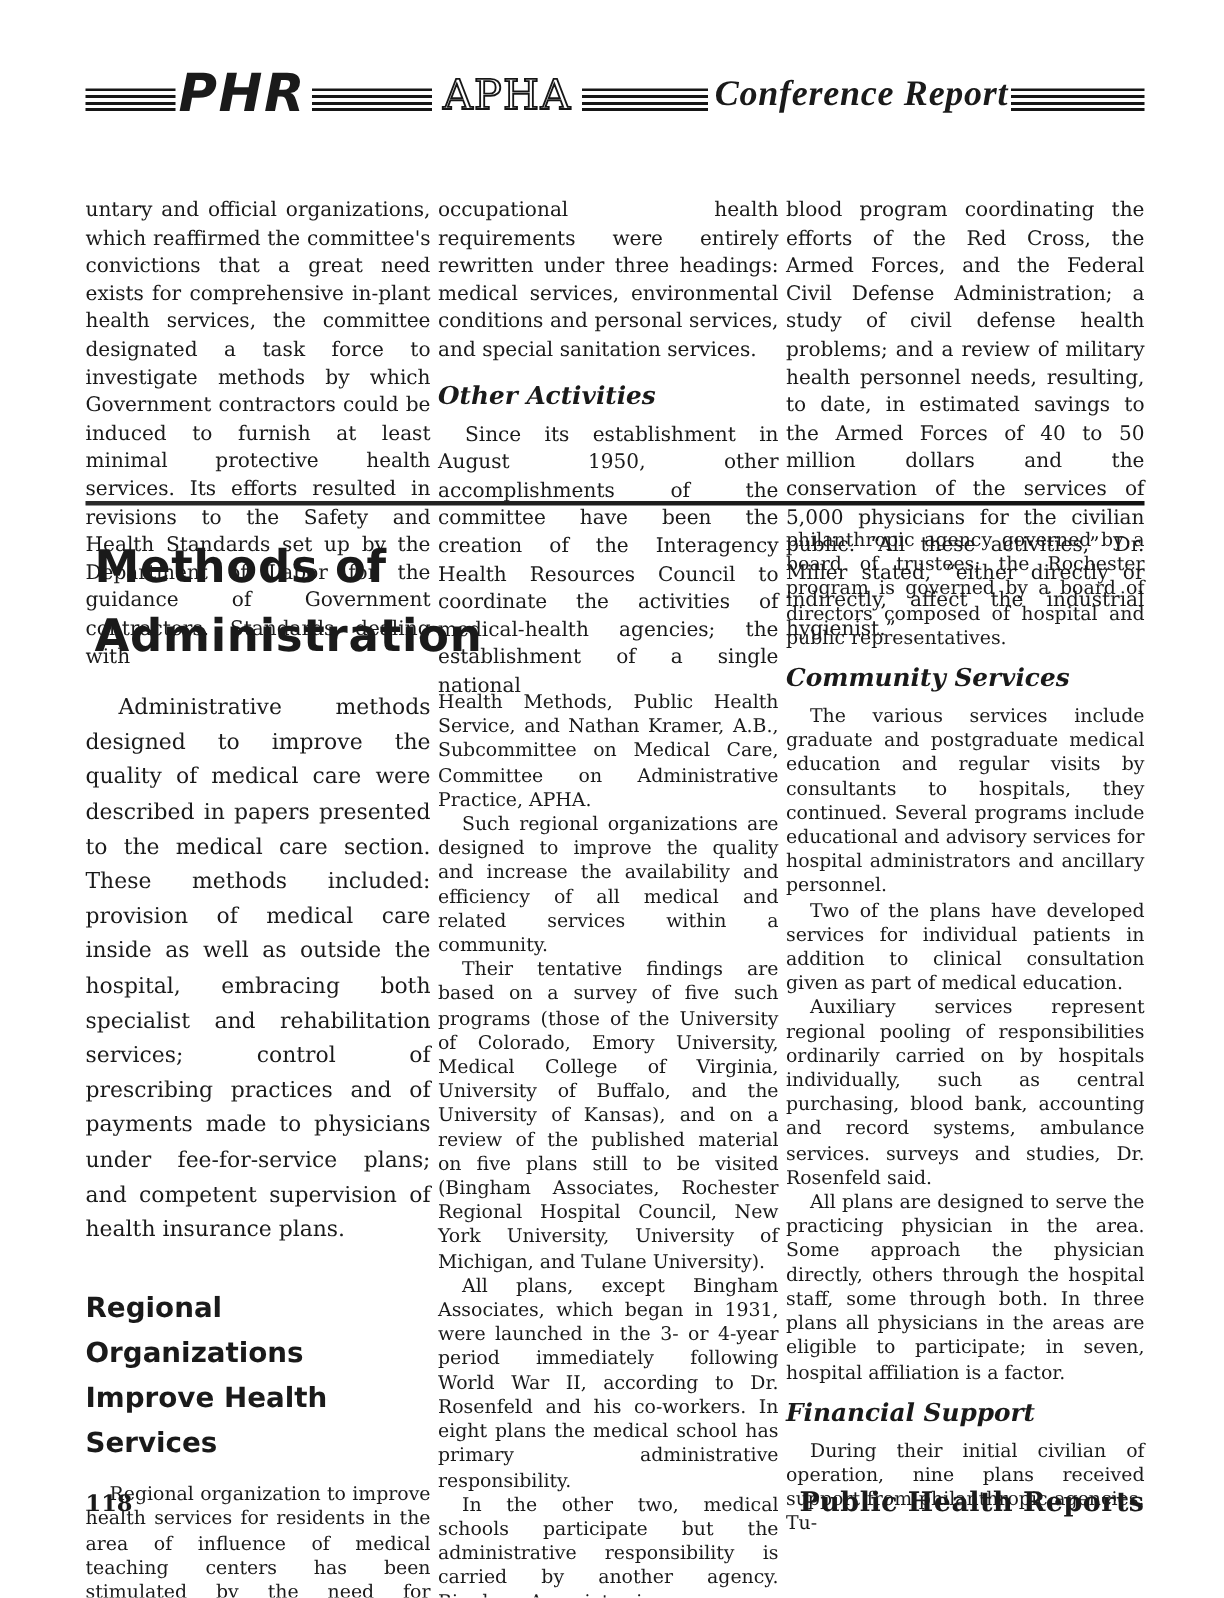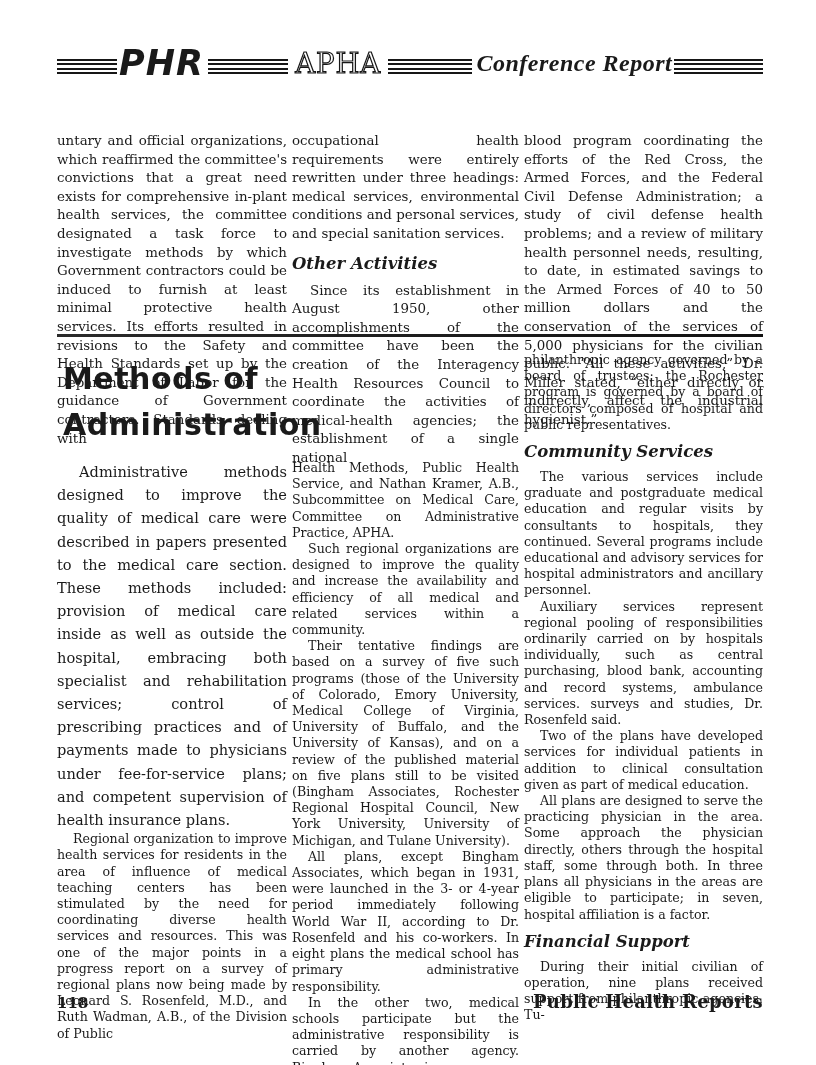--- a/index.html
+++ b/index.html
@@ -139,39 +139,43 @@
   <div class="section-rule"></div>
 
   <div class="article">
     <div class="article-left">
       <h1 class="article-title">
         <span>Methods of Administration</span><br>
       </h1>
       <div class="two-cols">
         <div class="acol1">
           <p class="abstract">Administrative methods designed to improve the quality of medical care were described in papers presented to the medical care section.  These methods included: provision of medical care inside as well as outside the hospital, embracing both specialist and rehabilitation services; control of prescribing practices and of payments made to physicians under fee-for-service plans; and competent supervision of health insurance plans.</p>
+          <h2 class="left-heading">
+            <span>Regional Organizations</span><br>
+            <span>Improve Health Services</span>
+          </h2>
           <div class="body-text">
             <p>Regional organization to improve health services for residents in the area of influence of medical teaching centers has been stimulated by the need for coordinating diverse health services and resources.  This was one of the major points in a progress report on a survey of regional plans now being made by Leonard S. Rosenfeld, M.D., and Ruth Wadman, A.B., of the Division of Public</p>
           </div>
         </div>
         <div class="acol2 body-text">
           <p class="noindent">Health Methods, Public Health Service, and Nathan Kramer, A.B., Subcommittee on Medical Care, Committee on Administrative Practice, APHA.</p>
           <p>Such regional organizations are designed to improve the quality and increase the availability and efficiency of all medical and related services within a community.</p>
           <p>Their tentative findings are based on a survey of five such programs (those of the University of Colorado, Emory University, Medical College of Virginia, University of Buffalo, and the University of Kansas), and on a review of the published material on five plans still to be visited (Bingham Associates, Rochester Regional Hospital Council, New York University, University of Michigan, and Tulane University).</p>
           <p>All plans, except Bingham Associates, which began in 1931, were launched in the 3- or 4-year period immediately following World War II, according to Dr. Rosenfeld and his co-workers.  In eight plans the medical school has primary administrative responsibility.</p>
           <p>In the other two, medical schools participate but the administrative responsibility is carried by another agency.  Bingham Associates is a</p>
         </div>
       </div>
     </div>
     <div class="acol3 body-text">
       <p class="noindent">philanthropic agency governed by a board of trustees; the Rochester program is governed by a board of directors composed of hospital and public representatives.</p>
       <div class="col-heading">Community Services</div>
       <p>The various services include graduate and postgraduate medical education and regular visits by consultants to hospitals, they continued. Several programs include educational and advisory services for hospital administrators and ancillary personnel.</p>
+      <p>Two of the plans have developed services for individual patients in addition to clinical consultation given as part of medical education.</p>
       <p>Auxiliary services represent regional pooling of responsibilities ordinarily carried on by hospitals individually, such as central purchasing, blood bank, accounting and record systems, ambulance services. surveys and studies, Dr. Rosenfeld said.</p>
-      <p>Two of the plans have developed services for individual patients in addition to clinical consultation given as part of medical education.</p>
       <p>All plans are designed to serve the practicing physician in the area. Some approach the physician directly, others through the hospital staff, some through both.  In three plans all physicians in the areas are eligible to participate; in seven, hospital affiliation is a factor.</p>
       <div class="col-heading">Financial Support</div>
       <p>During their initial civilian of operation, nine plans received support from philanthropic agencies.  Tu-</p>
     </div>
   </div>
 
   <div class="page-footer">
     <div class="folio">118</div>
     <div class="journal-name">Public Health Reports</div>
   </div>

